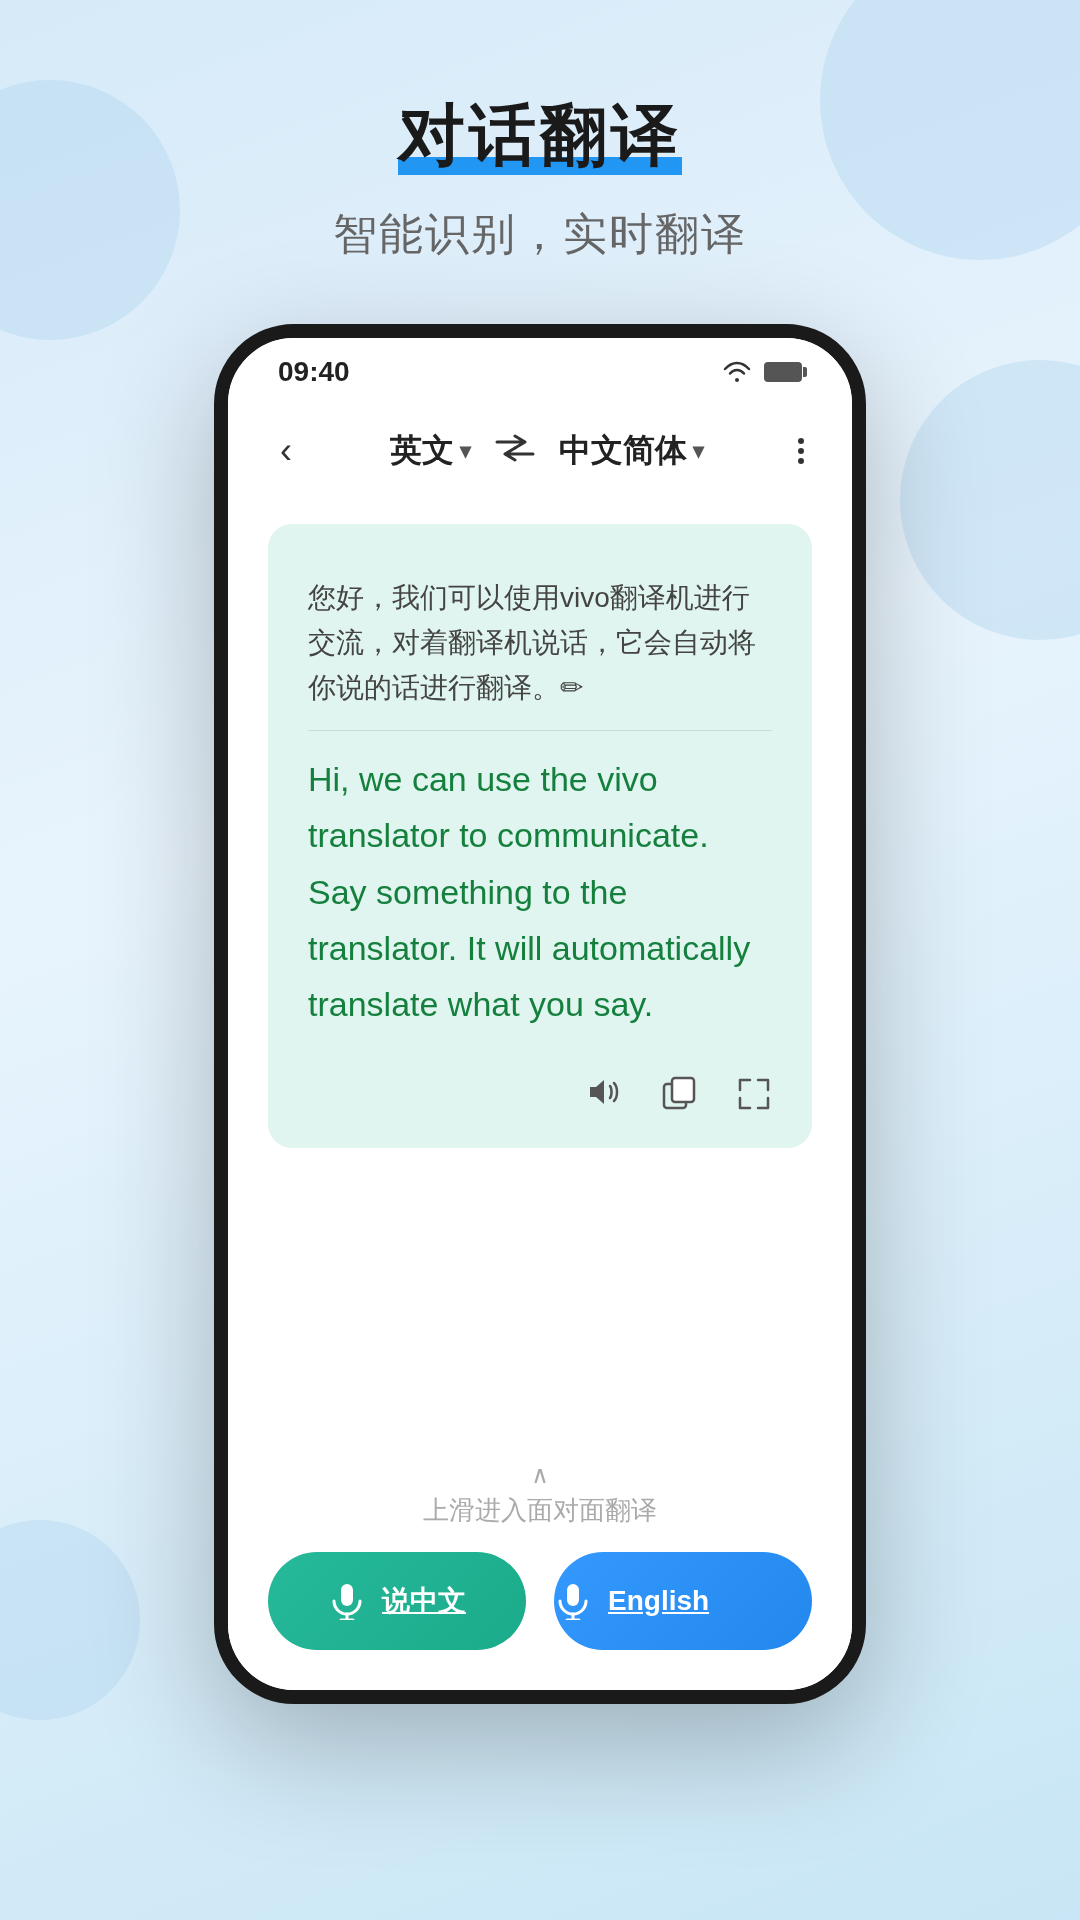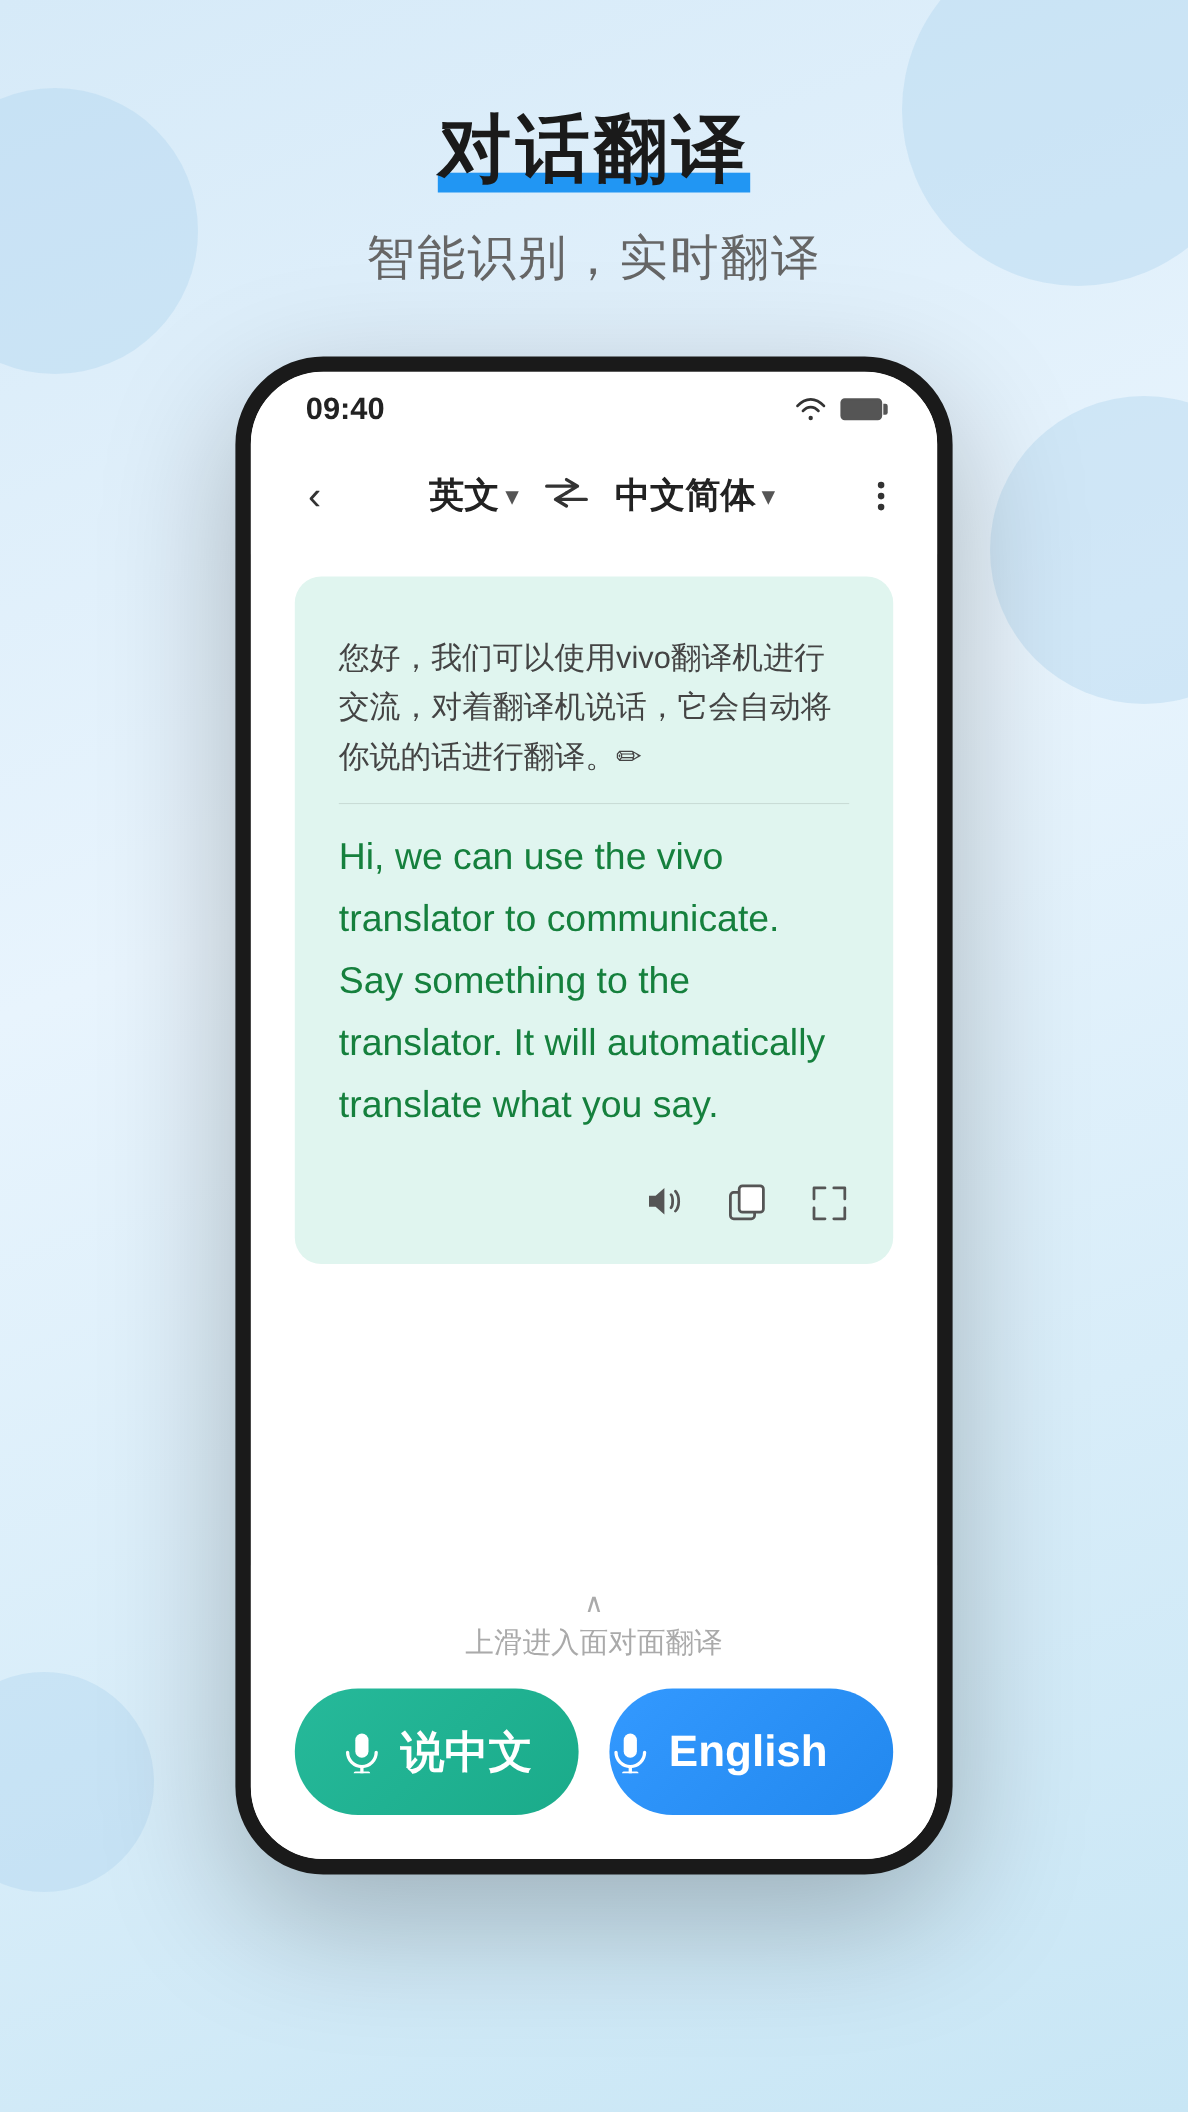--- a/index.html
+++ b/index.html
@@ -282,23 +282,24 @@
       border-radius: 60px;
       padding: 30px 0;
       display: flex;
       align-items: center;
       justify-content: flex-start;
       gap: 16px;
       cursor: pointer;
     }
 
     .voice-label {
-      font-size: 40px;
+      font-size: 28px;
       font-weight: 600;
       color: #fff;
+      text-decoration: underline;
     }
 
     .phone-inner {
       display: flex;
       flex-direction: column;
       height: 100%;
     }
 
     .chat-scroll {
       flex: 1;

